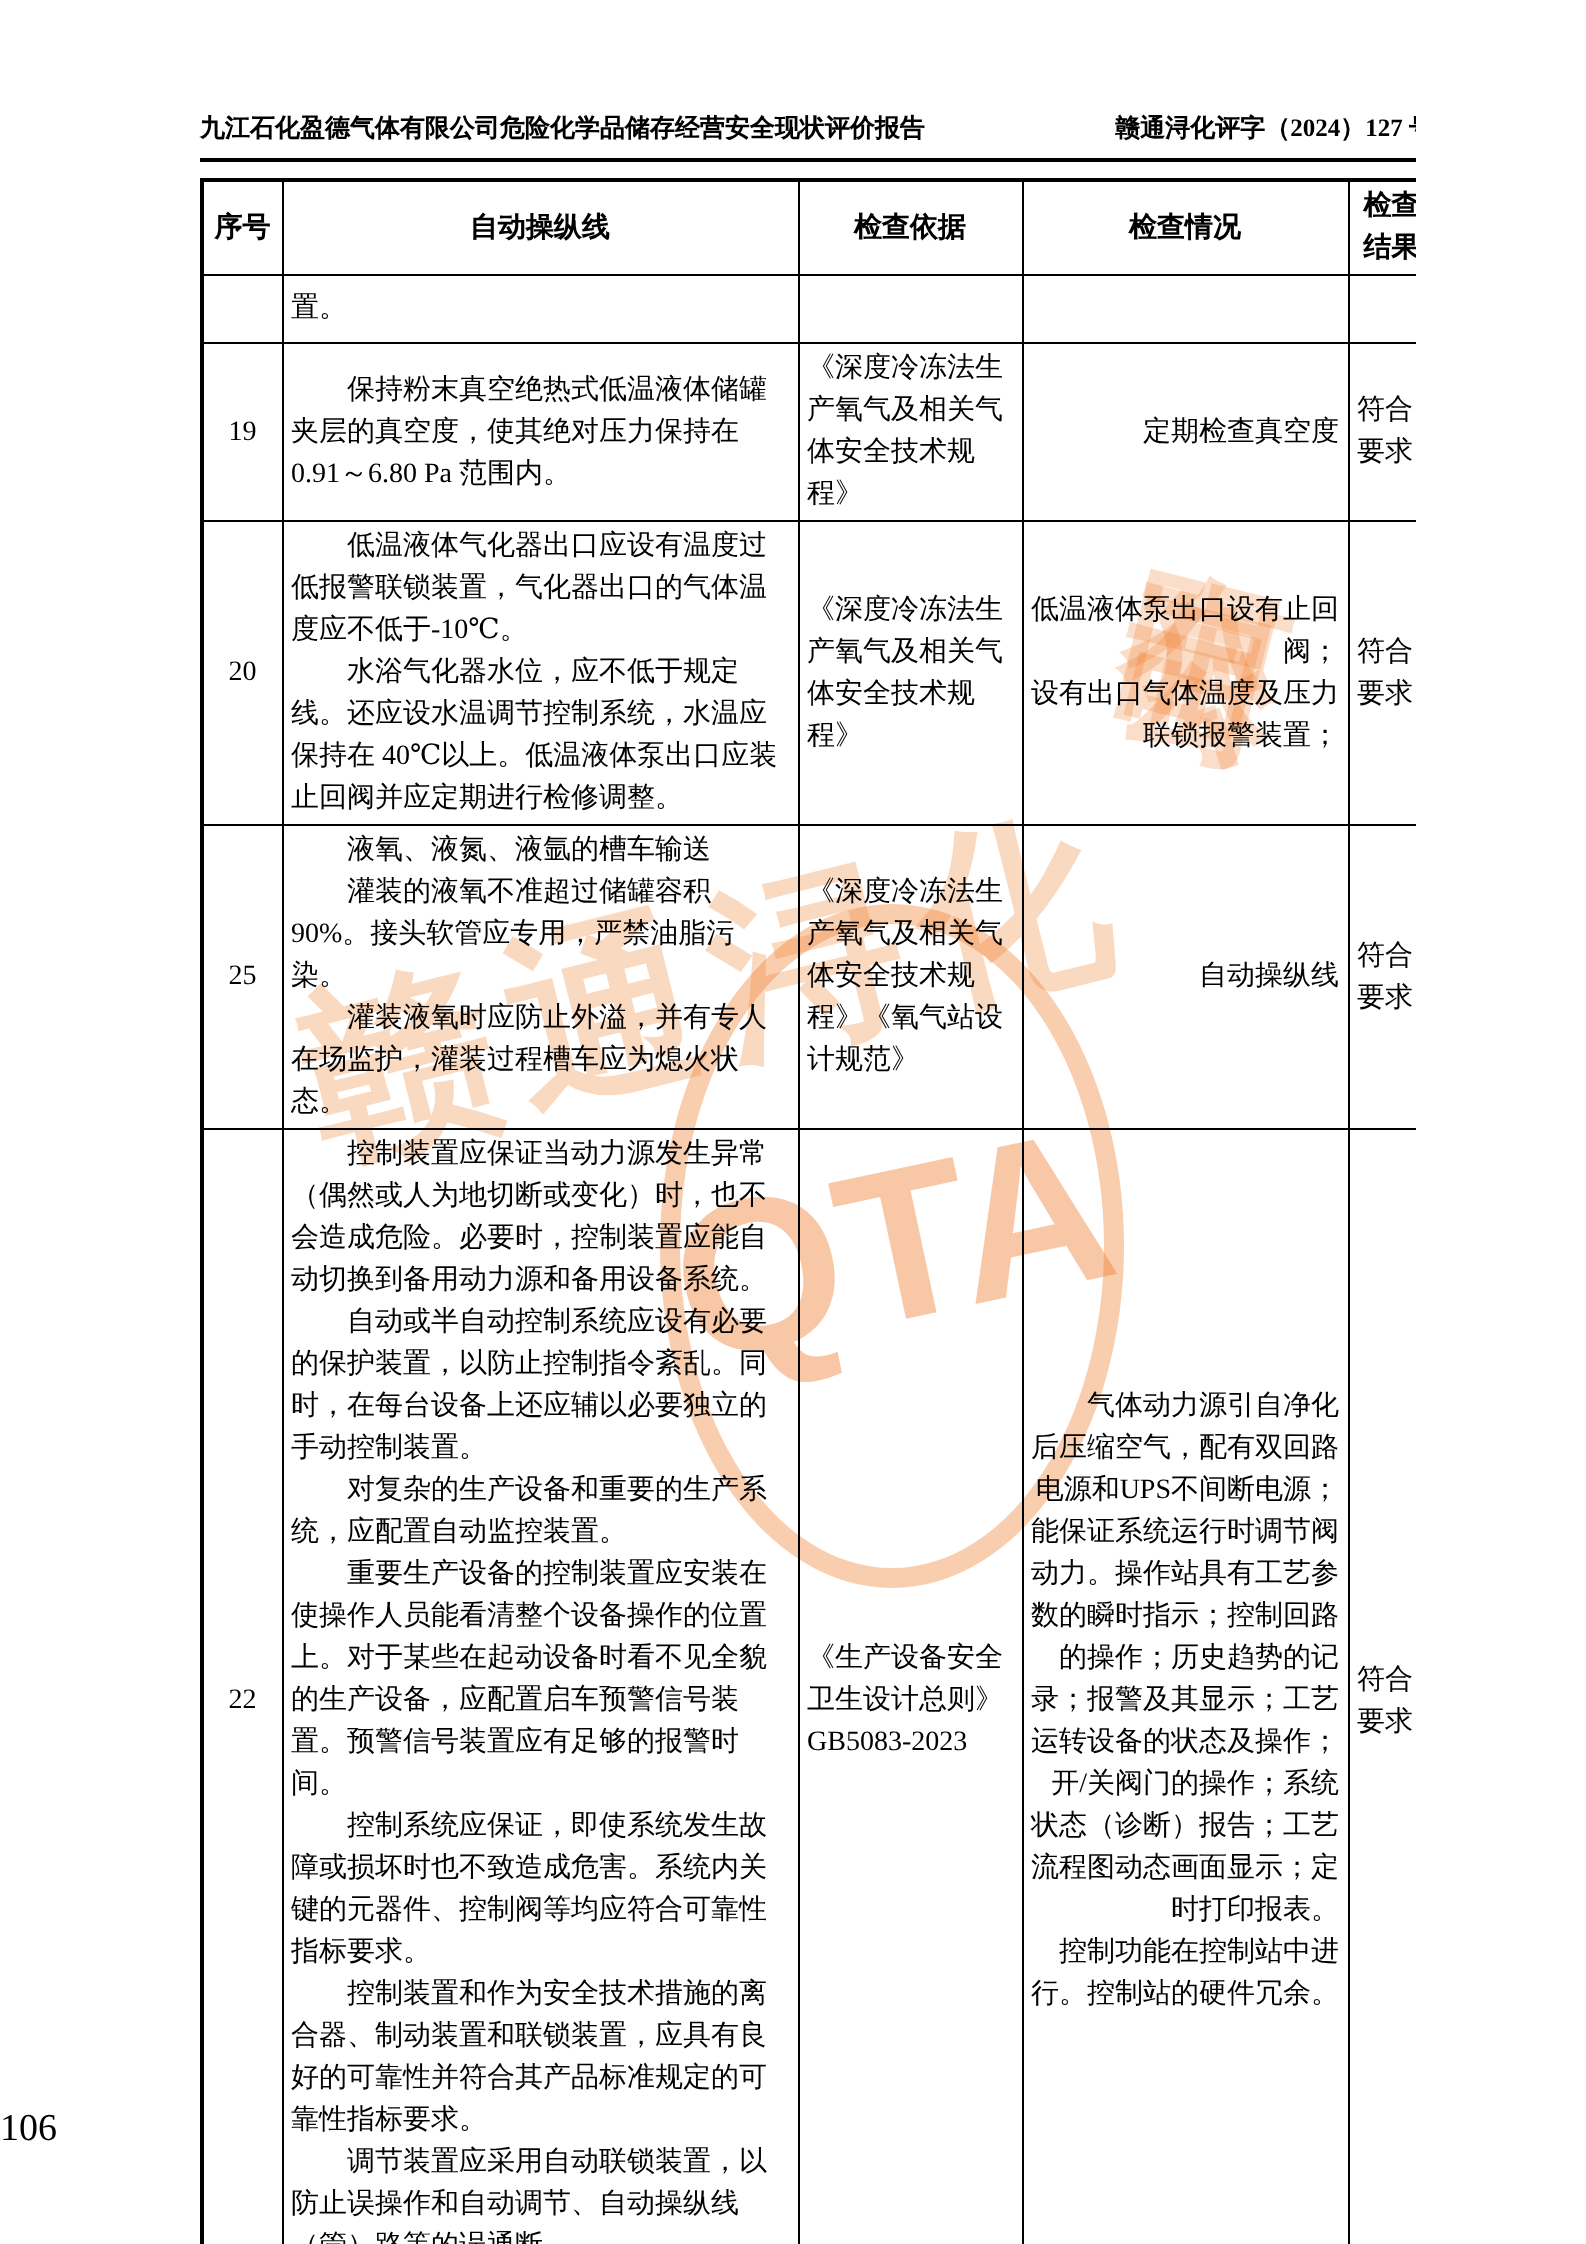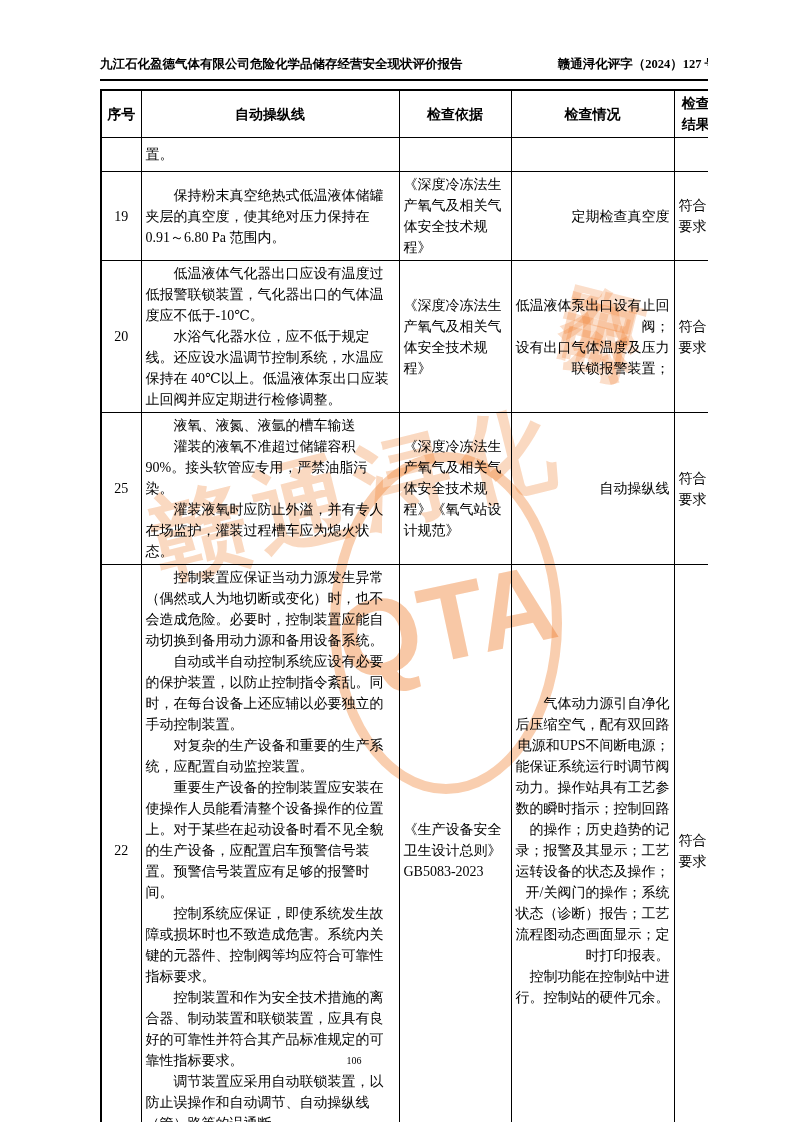--- a/index.html
+++ b/index.html
@@ -46,23 +46,22 @@
   }
   th { font-weight: bold; text-align: center; }
   td.c-no     { text-align: center; }
   td.c-content{ text-align: left; vertical-align: top; white-space: pre-wrap; padding: 2px 5px; }
   td.c-basis  { text-align: left; padding: 2px 5px; }
   td.c-situation { text-align: right; white-space: pre-wrap; padding: 2px 6px; }
   td.c-result { padding: 2px 3px; }
   .pageno {
     position: absolute;
     left: 0; right: 0;
-    bottom: 56px;
-    text-align: center;
-    font-size: 10px;
+    bottom: 46px;
+    font-size: 19px;
   }
   
   .watermark {
     position: absolute; left: 0; top: 0; width: 100%; height: 100%;
     pointer-events: none;
     mix-blend-mode: multiply;
   }
   .wm-ring {
     position: absolute; left: 330px; top: 452px;
     width: 232px; height: 342px;

